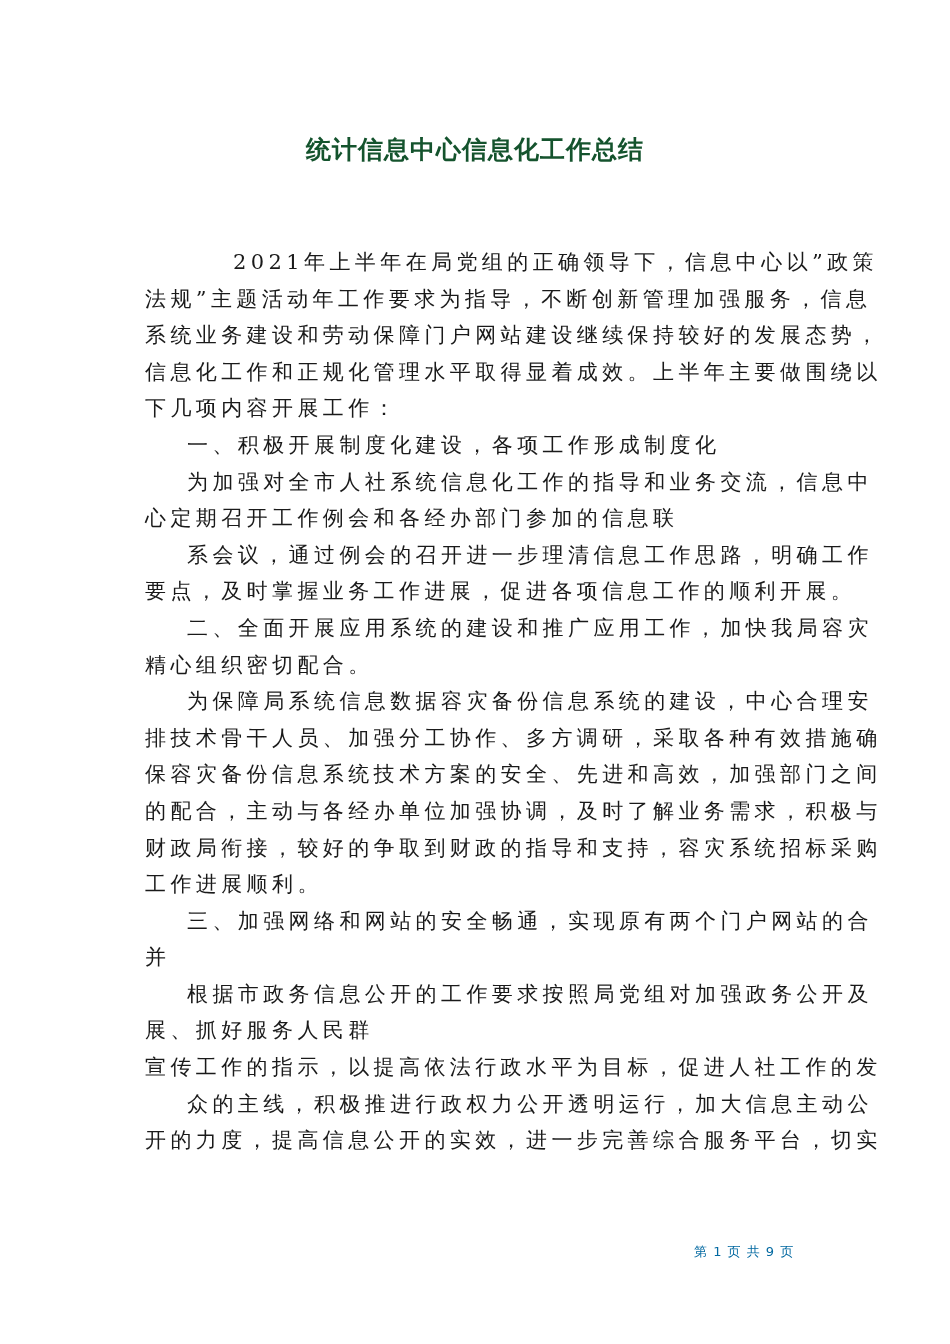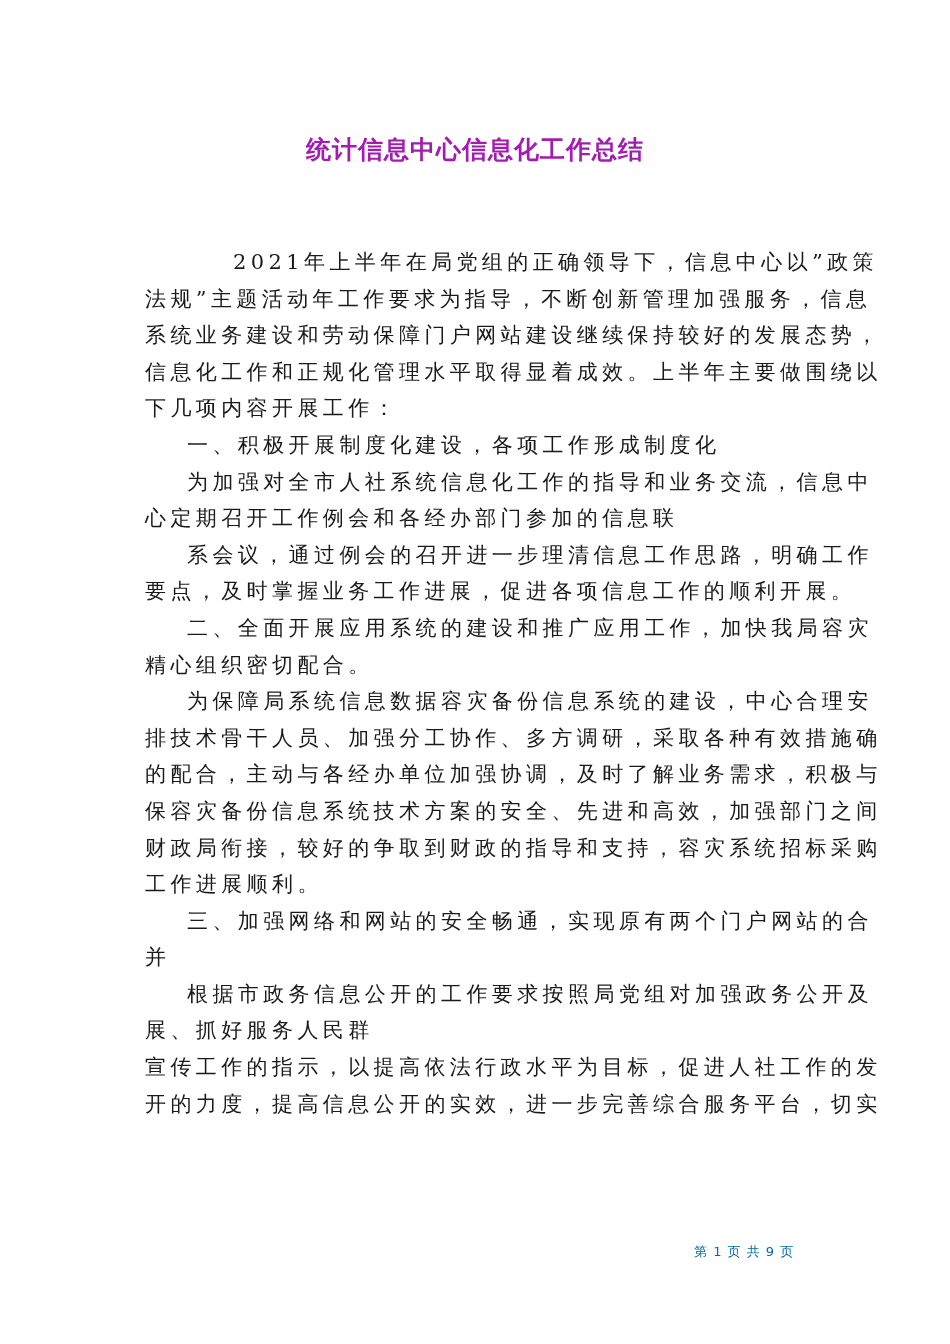--- a/index.html
+++ b/index.html
@@ -24,21 +24,21 @@
     }
     .doc-title {
       position: absolute;
       top: 133px;
       left: 0;
       width: 950px;
       text-align: center;
       font-family: "DejaVu Sans", "Liberation Sans", sans-serif;
       font-size: 25px;
       font-weight: bold;
-      color: #a21caf;
+      color: #14532d;
       letter-spacing: 1px;
     }
     .body-text {
       position: absolute;
       top: 244px;
       left: 145px;
       width: 662px;
     }
     .line {
       height: 36.6px;
@@ -82,26 +82,27 @@
     <div class="line short">下几项内容开展工作：</div>
     <div class="line indent short">一、积极开展制度化建设，各项工作形成制度化</div>
     <div class="line indent">为加强对全市人社系统信息化工作的指导和业务交流，信息中</div>
     <div class="line short">心定期召开工作例会和各经办部门参加的信息联</div>
     <div class="line indent">系会议，通过例会的召开进一步理清信息工作思路，明确工作</div>
     <div class="line">要点，及时掌握业务工作进展，促进各项信息工作的顺利开展。</div>
     <div class="line indent">二、全面开展应用系统的建设和推广应用工作，加快我局容灾</div>
     <div class="line short">精心组织密切配合。</div>
     <div class="line indent">为保障局系统信息数据容灾备份信息系统的建设，中心合理安</div>
     <div class="line">排技术骨干人员、加强分工协作、多方调研，采取各种有效措施确</div>
+    <div class="line">保容灾备份信息系统技术方案的安全、先进和高效，加强部门之间</div>
     <div class="line">的配合，主动与各经办单位加强协调，及时了解业务需求，积极与</div>
-    <div class="line">保容灾备份信息系统技术方案的安全、先进和高效，加强部门之间</div>
     <div class="line">财政局衔接，较好的争取到财政的指导和支持，容灾系统招标采购</div>
     <div class="line short">工作进展顺利。</div>
     <div class="line indent">三、加强网络和网站的安全畅通，实现原有两个门户网站的合</div>
     <div class="line short">并</div>
     <div class="line indent">根据市政务信息公开的工作要求按照局党组对加强政务公开及</div>
     <div class="line short">展、抓好服务人民群</div>
     <div class="line">宣传工作的指示，以提高依法行政水平为目标，促进人社工作的发</div>
+    <div class="line indent">众的主线，积极推进行政权力公开透明运行，加大信息主动公</div>
     <div class="line">开的力度，提高信息公开的实效，进一步完善综合服务平台，切实</div>
   </div>
 
   <div class="page-footer">第 1 页 共 9 页</div>
 </div>
 
 </body></html>

